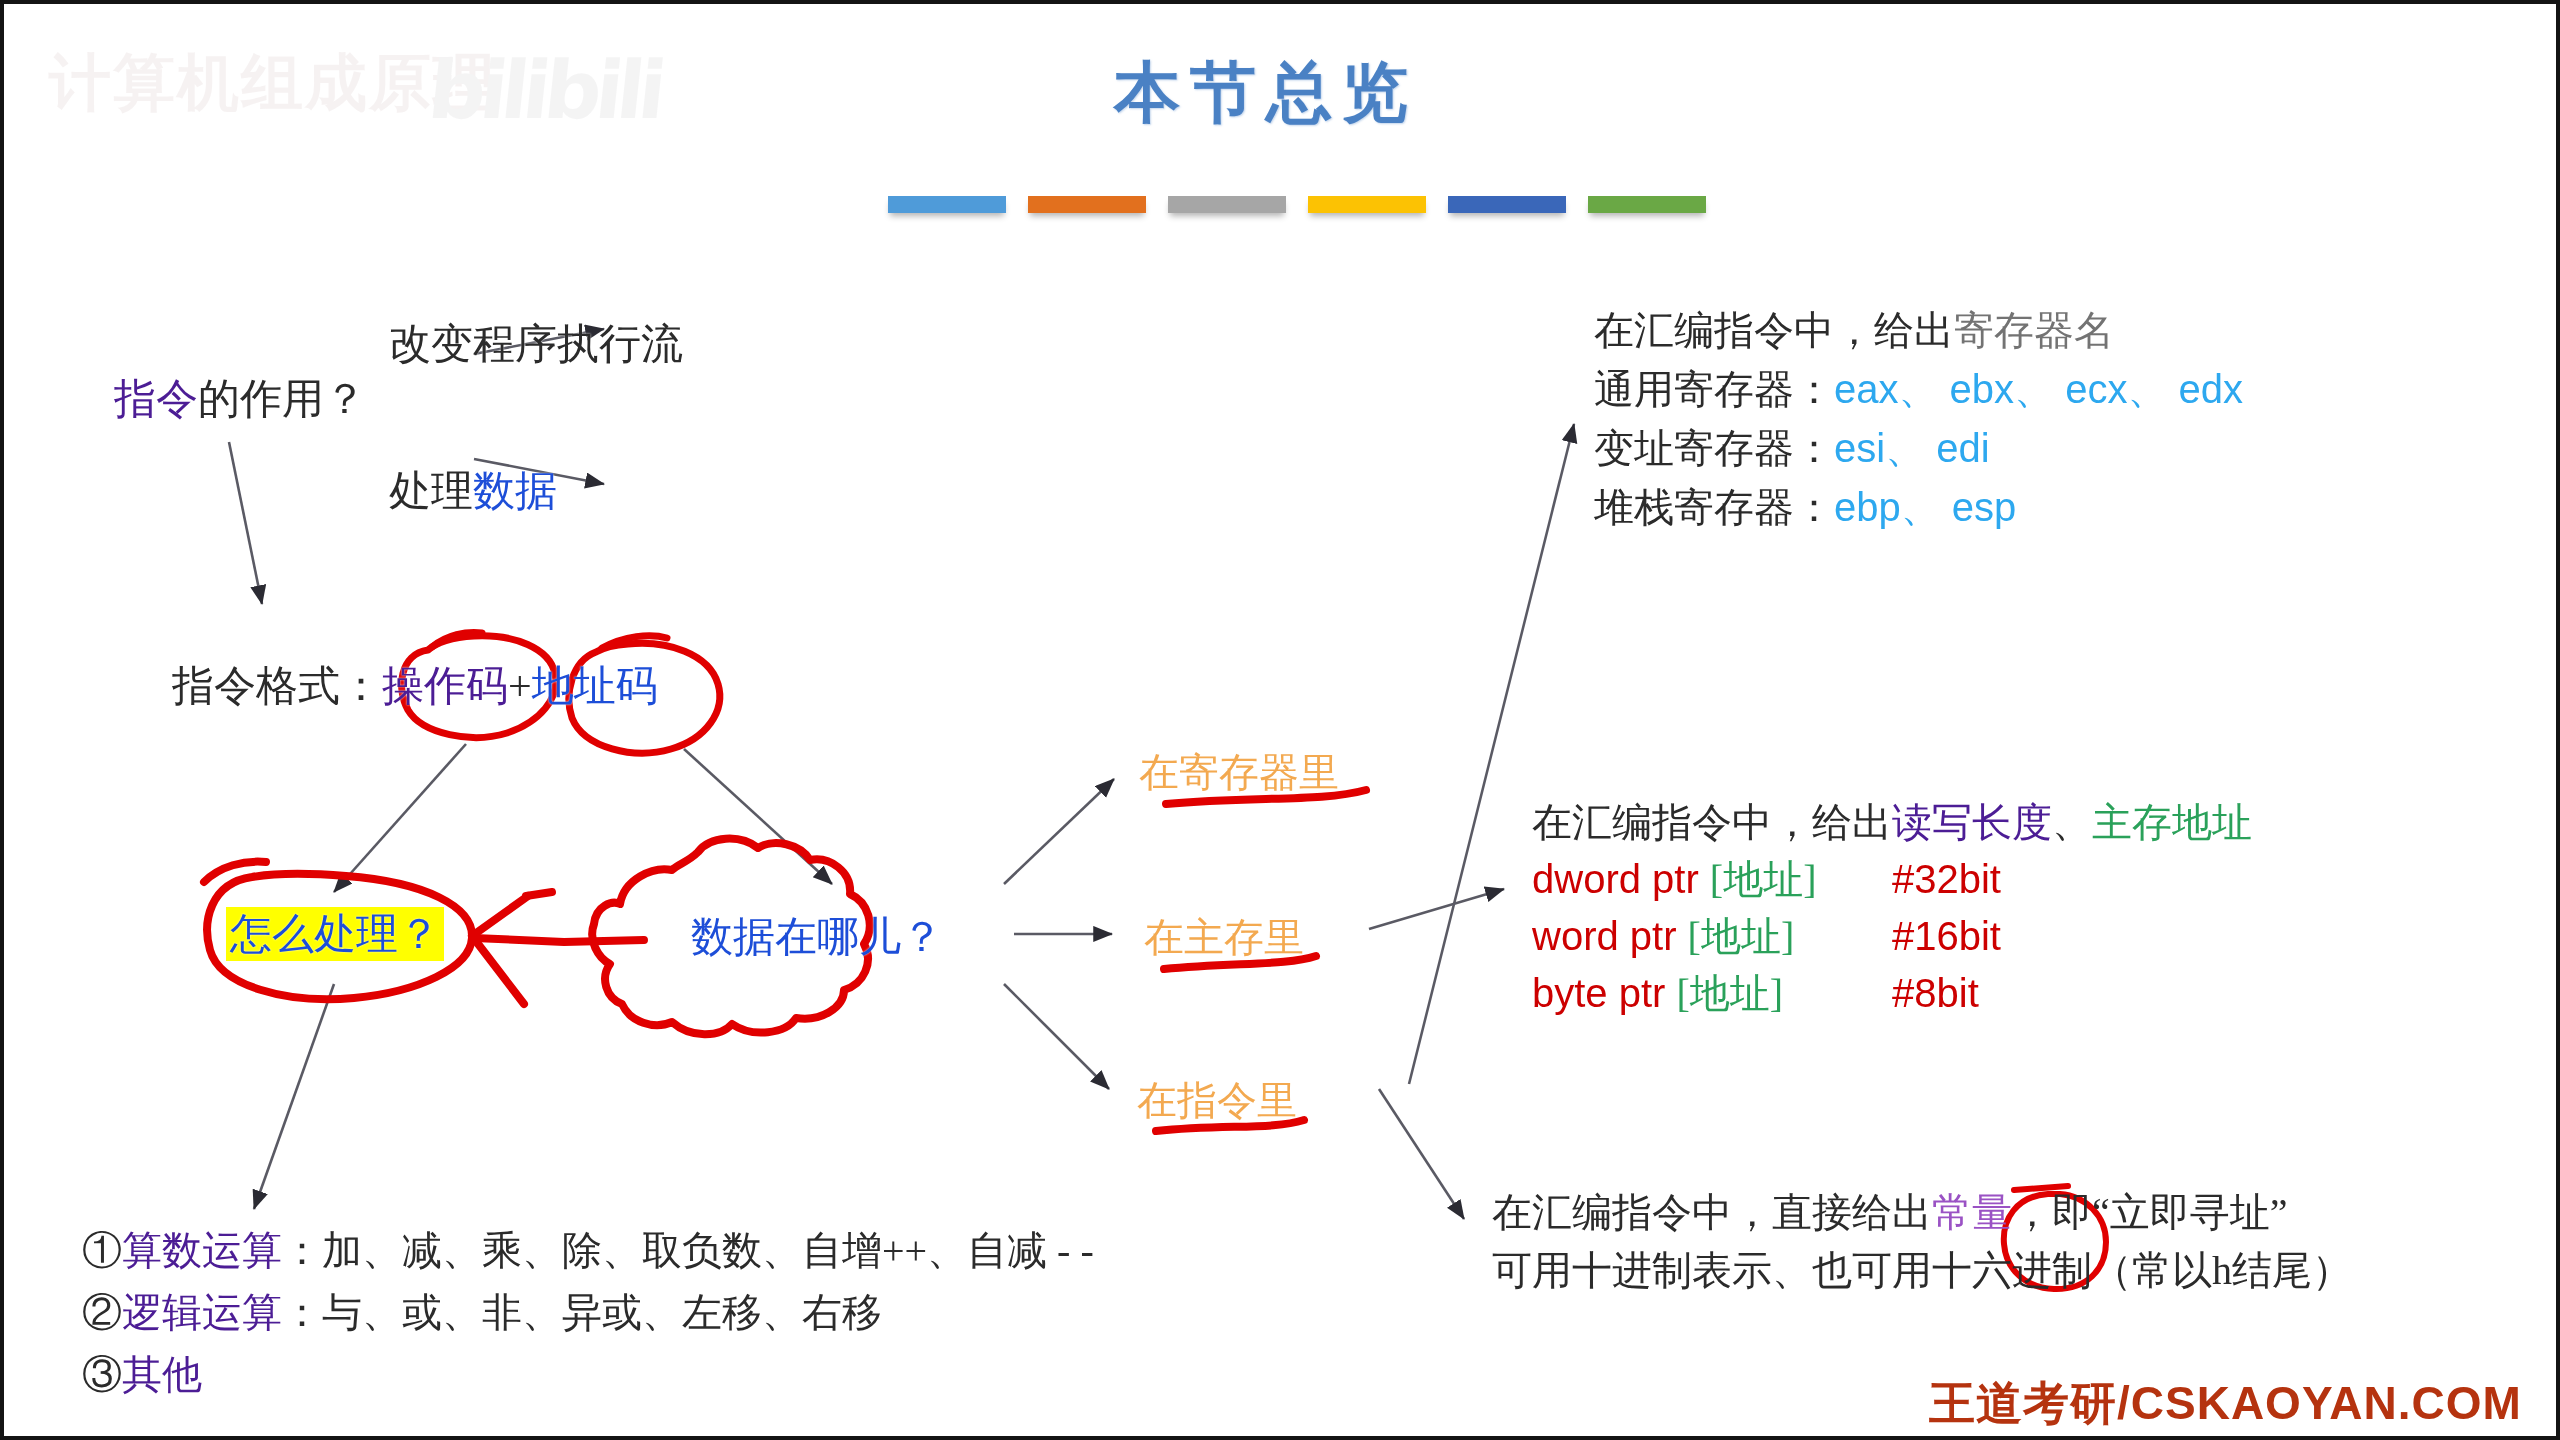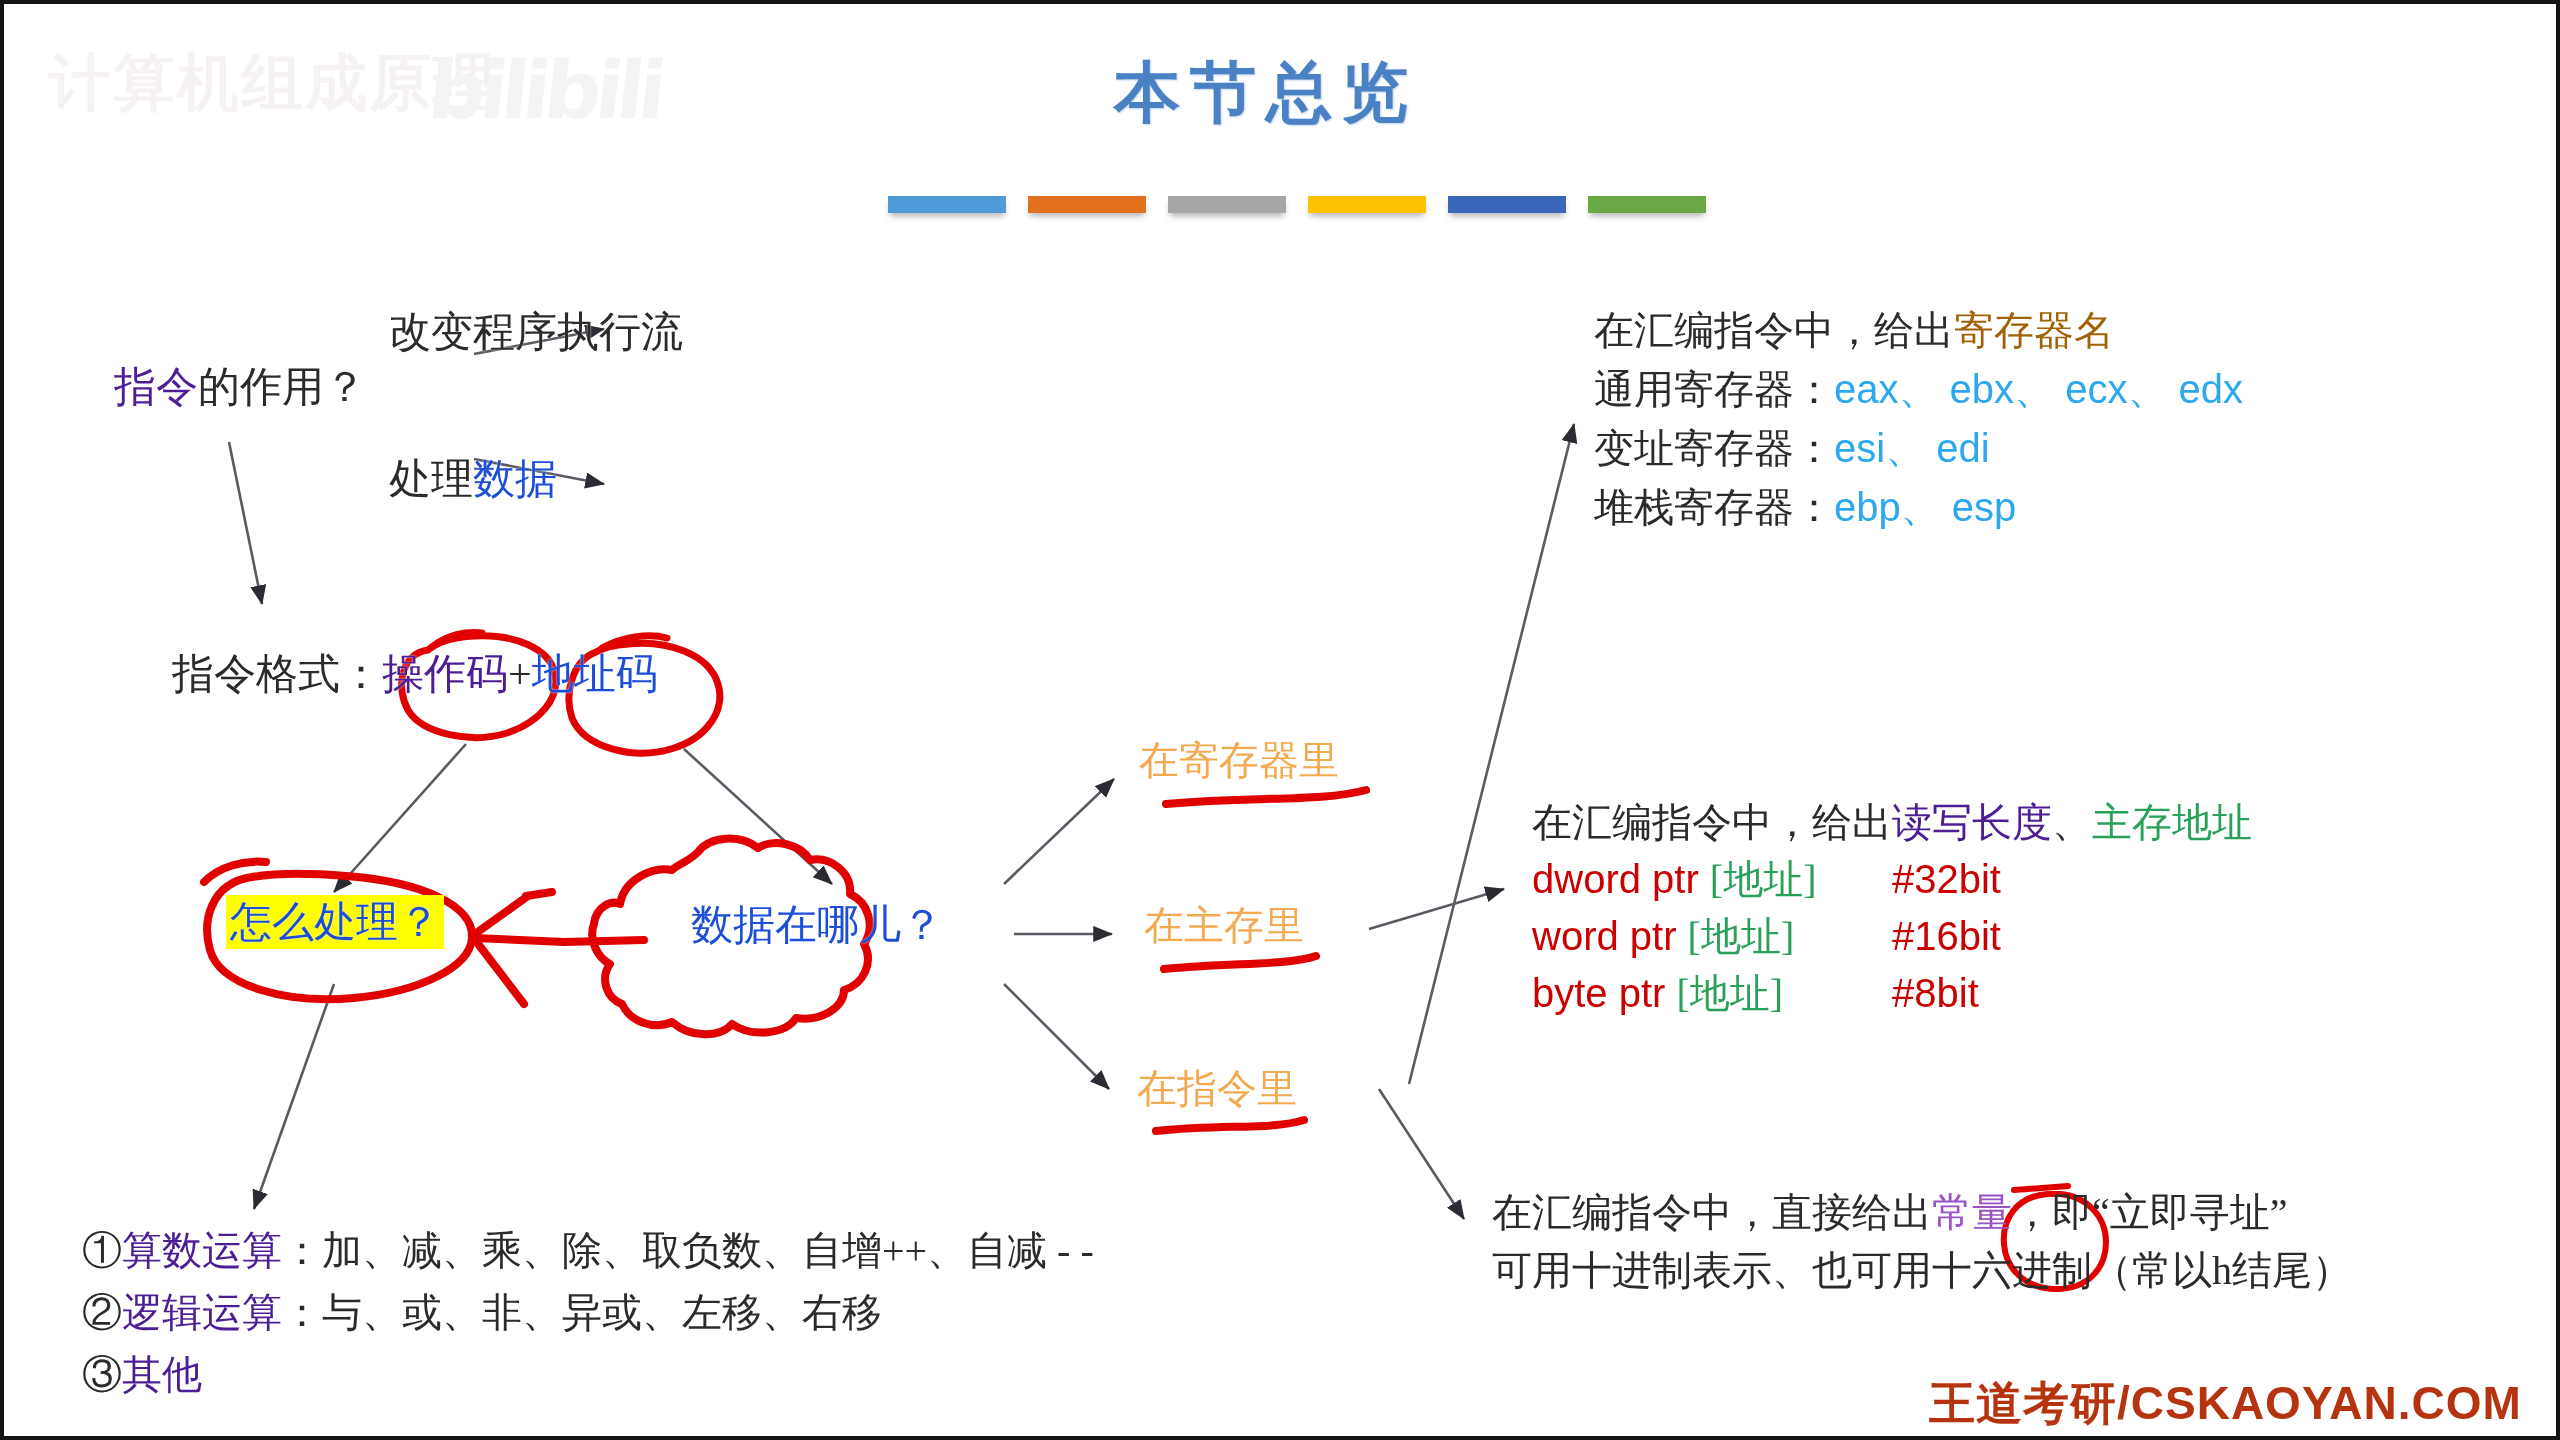--- a/index.html
+++ b/index.html
@@ -77,27 +77,27 @@
     color: #1a1a1a;
   }
   .cn { font-family: "Liberation Serif", "DejaVu Serif", serif; }
   .mono-ish { font-family: "Liberation Sans", "DejaVu Sans", sans-serif; text-align: right; }
 
   .red    { color: #4c1d95; }
   .dkred  { color: #cc0000; }
   .orange { color: #1d4ed8; }
   .orange2{ color: #f3a950; }
   .blue   { color: #2da8ef; }
-  .lblue  { color: #a16207; }
+  .lblue  { color: #737373; }
   .green  { color: #2aa15a; }
   .purple { color: #9a52c4; }
   .gray   { color: #2b2b2b; }
 
   
-  .glow { text-shadow: 0 0 2px rgba(255,255,255,0.9); }
+  .glow { text-shadow: 0 0 2px rgba(255,255,255,0.9); margin-top: 12px; }
 
   
   #n-zuoyong  { left: 110px;  top: 355px;  font-size: 42px; }
   #n-gaibian  { left: 385px;  top: 300px;  font-size: 42px; }
   #n-chuli    { left: 385px;  top: 447px;  font-size: 42px; }
   #n-geshi    { left: 168px;  top: 642px;  font-size: 42px; }
   #n-zenme    { left: 222px;  top: 890px;  font-size: 42px; }
   #n-shuju    { left: 687px;  top: 893px;  font-size: 42px; }
 
   #n-reg      { left: 1135px; top: 730px;  font-size: 40px; }

